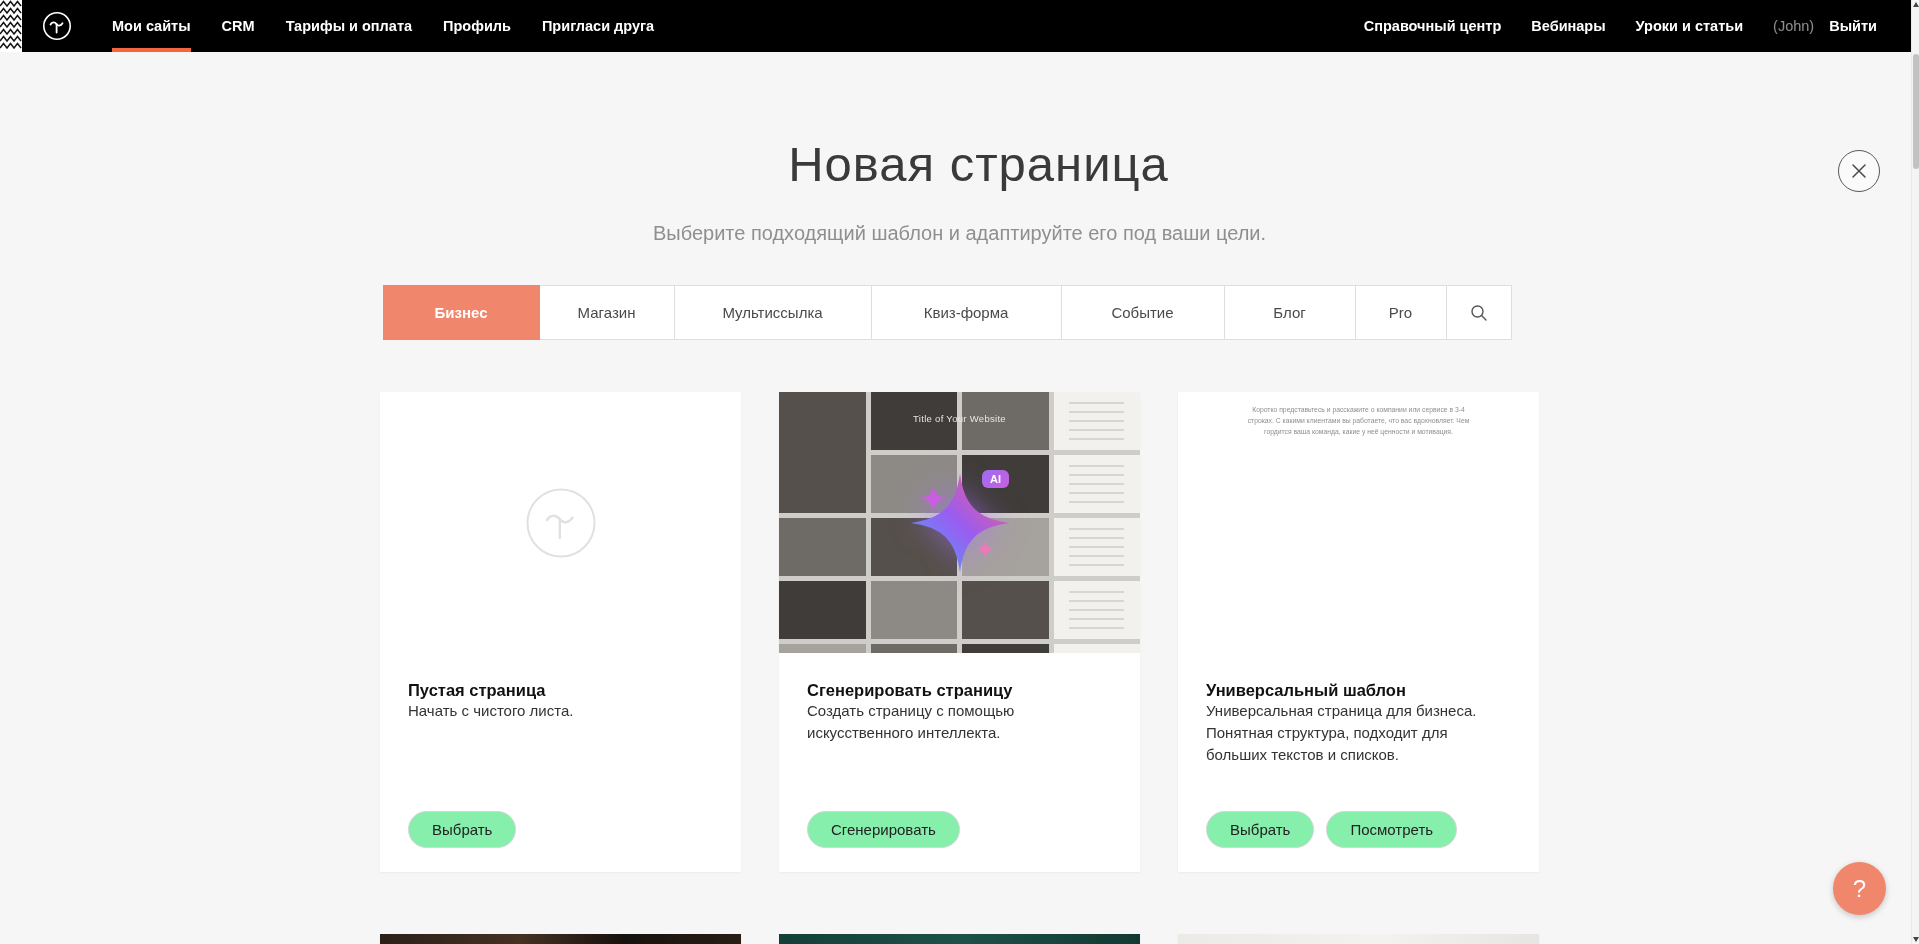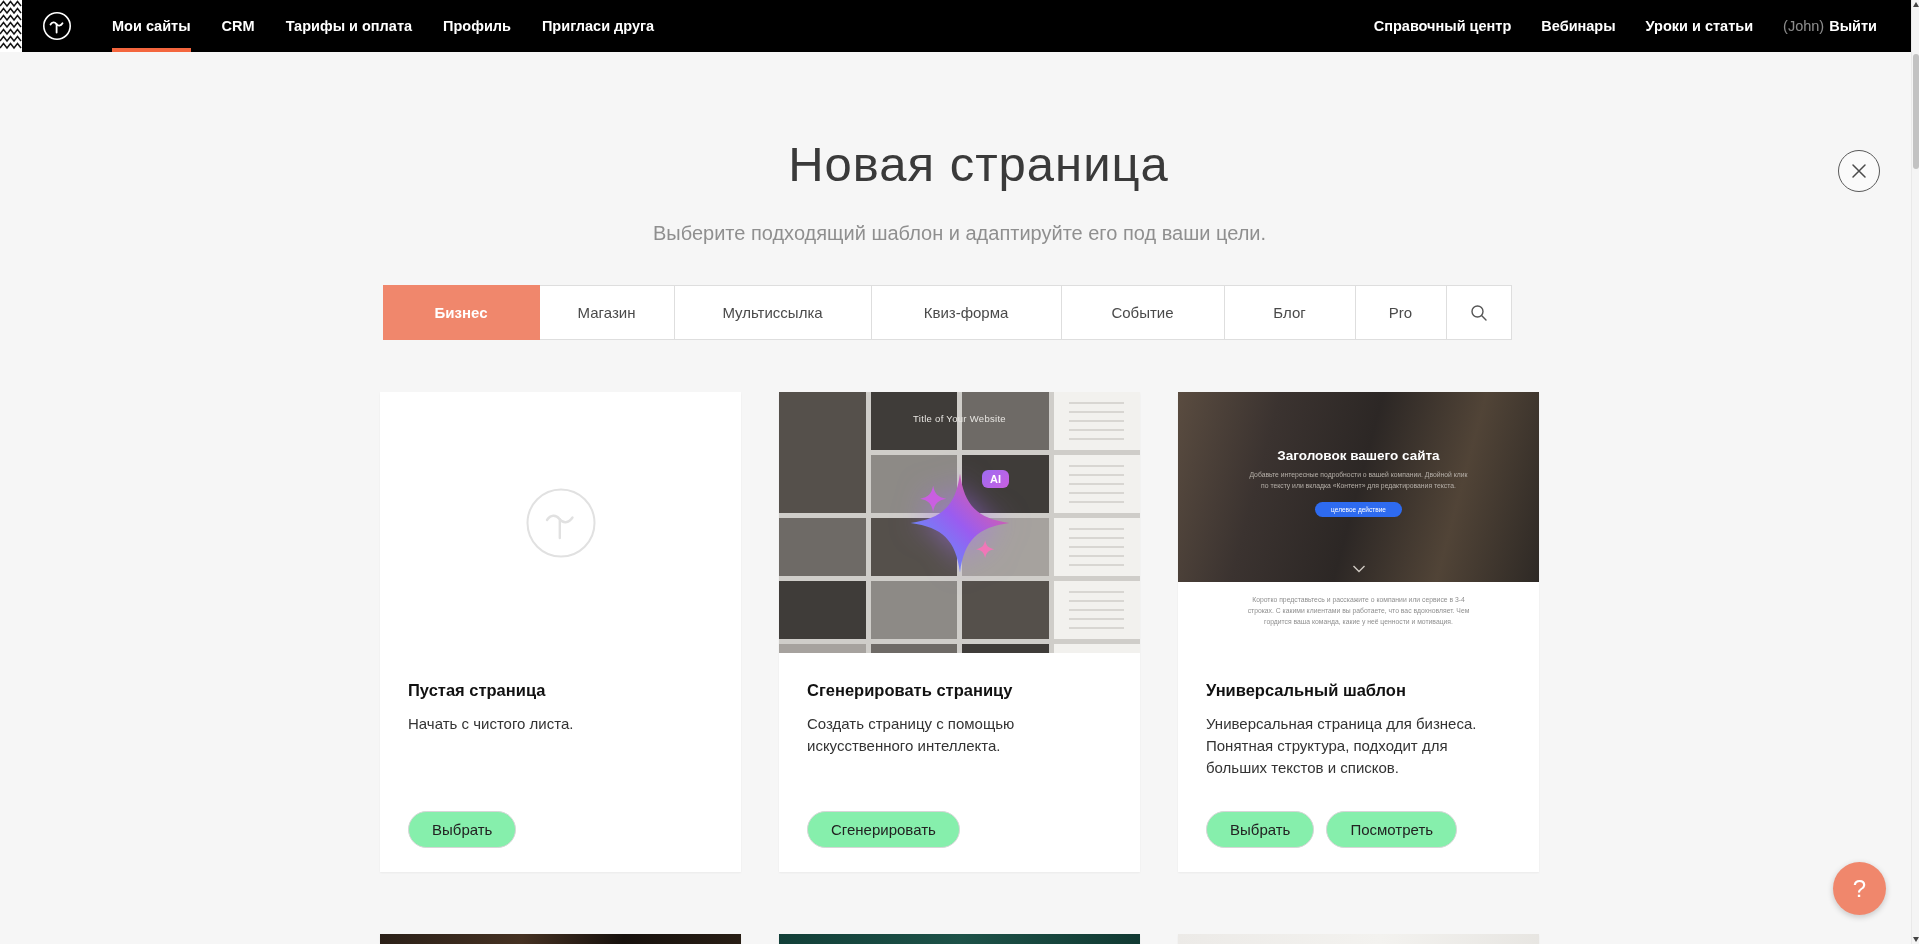--- a/index.html
+++ b/index.html
@@ -20,21 +20,21 @@
   .nav-left { margin-left: 40px; display: flex; gap: 31px; height: 52px; align-items: flex-end; }
   .nav-item {
     color: #fff; font-size: 14.5px; font-weight: bold; line-height: 52px;
     position: relative; cursor: pointer; white-space: nowrap; text-decoration: none;
   }
   .nav-item.active::after {
     content: ""; position: absolute; left: 0; right: 0; bottom: 0; height: 4px;
     background: #f4663e;
   }
   .nav-right { margin-left: auto; margin-right: 42px; display: flex; gap: 30px; align-items: center; }
-  .user-box { display: flex; gap: 5px; align-items: center; }
+  .user-box { display: flex; gap: 15px; align-items: center; }
   .user-name { color: rgba(255,255,255,0.55); font-size: 14.5px; font-weight: normal; }
   .logout { color: #fff; font-size: 14.5px; font-weight: bold; cursor: pointer; }
 
   
   main { position: relative; padding-top: 84px; }
   .close-btn {
     position: absolute; top: 98px; right: 39px; width: 42px; height: 42px;
     border-radius: 50%; border: 1.5px solid #595959; background: #fafafa;
     display: flex; align-items: center; justify-content: center; cursor: pointer; z-index: 20;
   }
@@ -66,21 +66,21 @@
     grid-template-columns: repeat(3, 361px); column-gap: 38px; row-gap: 62px;
   }
   .card {
     background: #fff; height: 480px; display: flex; flex-direction: column;
     box-shadow: 0 1px 2px rgba(0,0,0,0.05);
   }
   .card-img { height: 261px; position: relative; overflow: hidden; flex: none; cursor: pointer; }
   .card-img.blank { background: #fff; display: flex; align-items: center; justify-content: center; }
   .card-body { flex: 1; display: flex; flex-direction: column; padding: 28px 28px 24px; }
   .card-title { font-size: 16.5px; font-weight: bold; color: #111; }
-  .card-desc { margin-top: 13px; font-size: 15px; color: #333; line-height: 1.45; }
+  .card-desc { font-size: 15px; color: #333; line-height: 1.45; }
   .card-actions { margin-top: auto; display: flex; gap: 12px; }
   .pill-btn {
     padding: 9px 23px; border: 1px solid #d6d6d6; border-radius: 999px; background: #86efac;
     font-size: 15px; color: #222; font-family: inherit; cursor: pointer; white-space: nowrap;
   }
 
   
   .collage {
     display: grid; grid-template-columns: repeat(4, 1fr); grid-auto-rows: 58px;
     gap: 5px; background: #cfcdc9;
@@ -281,28 +281,20 @@
         <div class="card-title">Сгенерировать страницу</div>
         <div class="card-desc">Создать страницу с помощью искусственного интеллекта.</div>
         <div class="card-actions">
           <button class="pill-btn">Сгенерировать</button>
         </div>
       </div>
     </div>
 
     <div class="card">
       <div class="card-img">
-        <div class="pv-dark">
-          <div class="pv-title">Заголовок вашего сайта</div>
-          <div class="pv-sub">Добавьте интересные подробности о вашей компании. Двойной клик по тексту или вкладка «Контент» для редактирования текста.</div>
-          <div class="pv-cta">целевое действие</div>
-          <svg class="pv-chevron" width="13" height="8" viewBox="0 0 13 8">
-            <polyline points="1,1 6.5,6.5 12,1" stroke="#cfc9c2" stroke-width="1.4" fill="none"></polyline>
-          </svg>
-        </div>
         <div class="pv-light">
           <div class="pv-body">Коротко представьтесь и расскажите о компании или сервисе в 3-4 строках. С какими клиентами вы работаете, что вас вдохновляет. Чем гордится ваша команда, какие у неё ценности и мотивация.</div>
         </div>
       </div>
       <div class="card-body">
         <div class="card-title">Универсальный шаблон</div>
         <div class="card-desc">Универсальная страница для бизнеса. Понятная структура, подходит для больших текстов и списков.</div>
         <div class="card-actions">
           <button class="pill-btn">Выбрать</button>
           <button class="pill-btn">Посмотреть</button>

